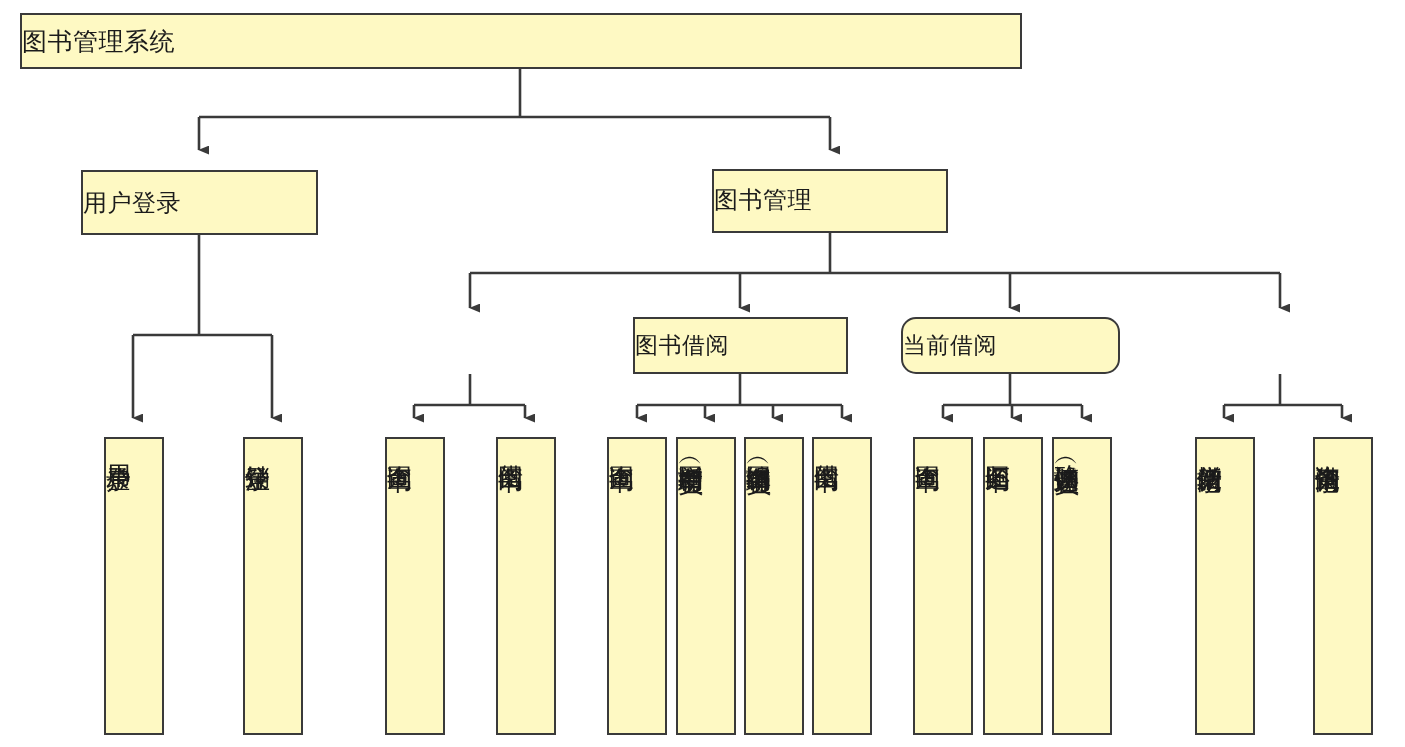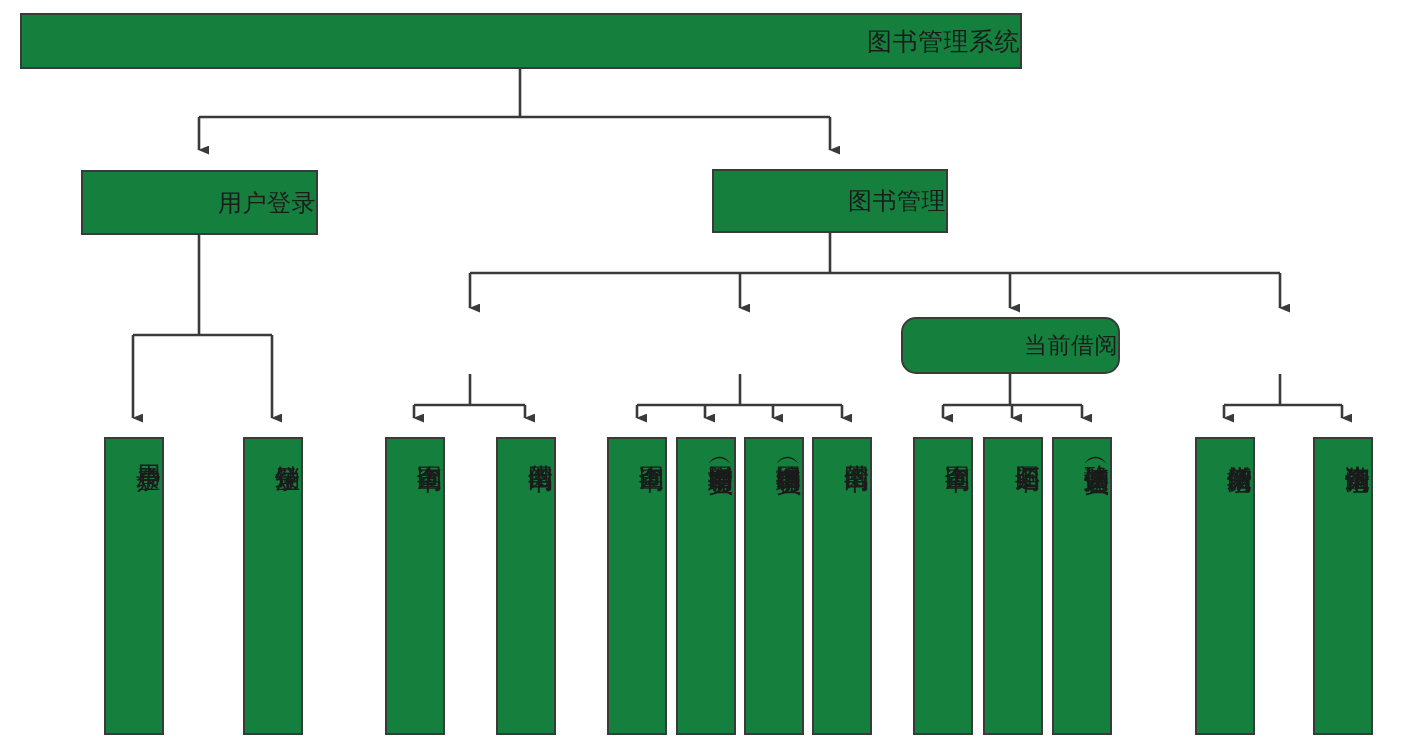--- a/index.html
+++ b/index.html
@@ -21,25 +21,25 @@
     position: absolute;
     left: 0;
     top: 0;
     width: 1405px;
     height: 747px;
     pointer-events: none;
   }
   .node {
     position: absolute;
     box-sizing: border-box;
-    background: #15803d;
+    background: #fef9c3;
     border: 2px solid #3a3a3a;
     display: flex;
     align-items: center;
-    justify-content: flex-end;
+    justify-content: flex-start;
     color: #1b1b1b;
     z-index: 2;
   }
   .node .label {
     display: block;
     text-align: center;
     line-height: 1.08;
     letter-spacing: 0.5px;
   }
   .node.root {
@@ -134,24 +134,27 @@
     </g>
   </svg>
 
   <div class="node root" style="left:20px; top:13px; width:1002px; height:56px;">
     <span class="label">图书管理系统</span>
   </div>
 
   <div class="node level1" style="left:81px; top:170px; width:237px; height:65px;">
     <span class="label">用户登录</span>
   </div>
-  <div class="node level1" style="left:712px; top:169px; width:236px; height:64px;">
+  <div class="node level1" style="left:712px; top:169px; width:236px; height:64px;font-family:Liberation Serif, serif;">
     <span class="label">图书管理</span>
   </div>
 
+  <div class="node level2" style="left:633px; top:317px; width:215px; height:57px;">
+    <span class="label">图书借阅</span>
+  </div>
   <div class="node level2" style="left:901px; top:317px; width:219px; height:57px;border-radius:15px;">
     <span class="label">当前借阅</span>
   </div>
 
   <div class="node leaf" style="left:104px; top:437px; width:60px; height:298px;">
     <span class="label">用户登录</span>
   </div>
   <div class="node leaf" style="left:243px; top:437px; width:60px; height:298px;">
     <span class="label">注销登录</span>
   </div>

